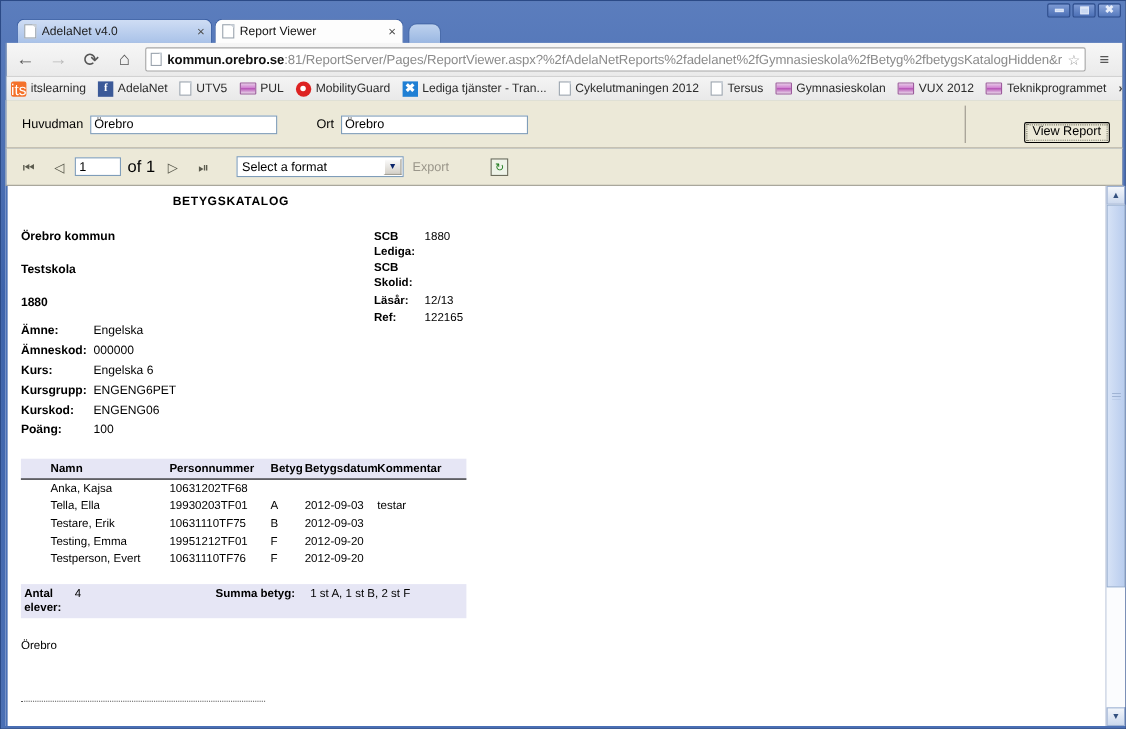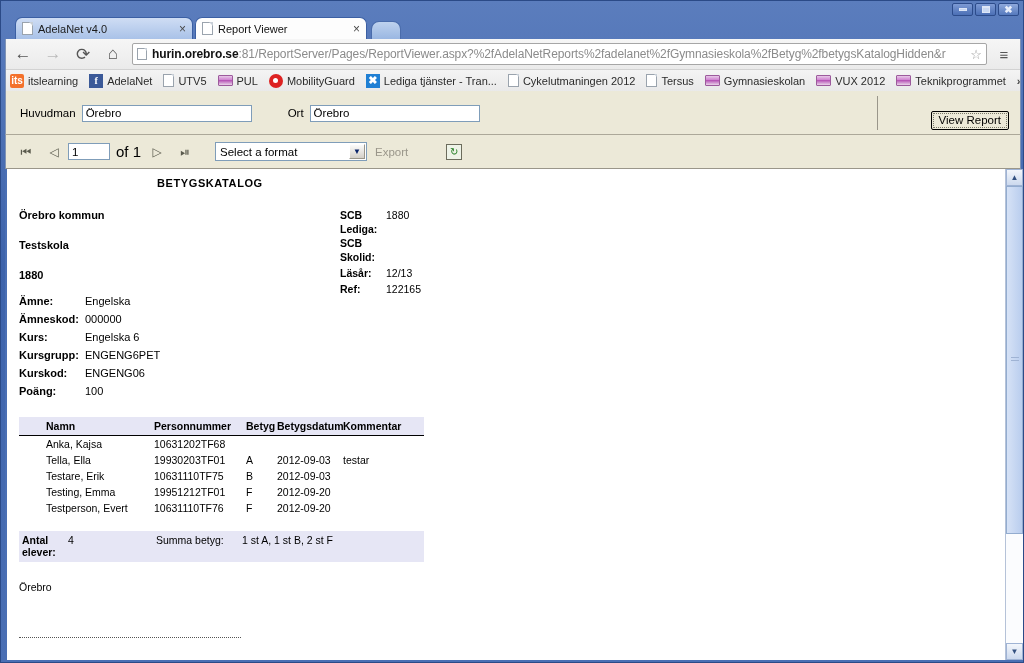--- a/index.html
+++ b/index.html
@@ -123,21 +123,21 @@
     position:absolute; left:0; top:30px; width:100%; height:22px;
     background: linear-gradient(to bottom,#f4f4f4,#e9e9e9);
     border-top: 1px solid #d2d2d2;
     display:flex; align-items:center; padding-left: 4px;
     font-size: 11px; color: #2b2b2b; overflow: hidden;
   }
   .bm { display:flex; align-items:center; margin-right: 11px; white-space:nowrap; flex:0 0 auto;}
   .bm .bmico { width: 14px; height: 14px; margin-right: 4px; flex:0 0 auto; }
   .ico-doc { background:#fff; border:1px solid #9aa3ad; width:11px !important; height:13px !important; position:relative;}
   .ico-doc:after{content:'';position:absolute;right:-1px;top:-1px;border-width:0 3px 3px 0;border-style:solid;border-color:transparent #c8cfd7 transparent transparent;}
-  .ico-its { background:#f4712b; color:#fff; font-size:10px; font-weight:bold;
+  .ico-its { background:#f4712b; color:#fff; font-size:14px; font-weight:normal;
     display:flex;align-items:center;justify-content:center; border-radius:2px;}
   .ico-fb { background:#3b5998; color:#fff; font-size:10px; font-weight:bold;
     display:flex;align-items:center;justify-content:center; font-family:"Liberation Serif",serif;}
   .ico-folderpink {
     background: linear-gradient(to bottom,#e6c7e6 0%, #cf7fd0 45%, #b756b7 50%, #ead6ea 100%);
     border:1px solid #9c5a9c; height:11px !important; width:15px !important; border-radius:1px;
   }
   .ico-mg { background:#d22; border-radius:50%; display:flex;align-items:center;justify-content:center;}
   .ico-mg i { width:5px;height:5px;background:#fff;border-radius:50%; display:block;}
   .ico-blue { background:#1f7fd4; display:flex;align-items:center;justify-content:center; color:#fff; font-size:11px; font-weight:bold;}
@@ -245,21 +245,21 @@
   .c-betyg{ width: 31px; }
   .c-datum{ width: 66px; }
   .c-komm { width: 80px; }
   #summaryrow {
     position:absolute; left: 12px; top: 362px; width: 405px;
     background:#e6e6f5; display:flex; padding: 3px 0 4px 3px;
     font-size: 10.5px;
   }
   #sum-a { width: 46px; font-weight:bold; line-height: 1.15;}
   #sum-b { width: 88px; }
-  #sum-c { width: 86px; font-weight:normal; }
+  #sum-c { width: 86px; font-weight:bold;margin-left:40px; }
   #sum-d { }
   #ortline { position:absolute; left: 12px; top: 412px; font-size: 10.5px; }
   #dotline {
     position:absolute; left: 12px; top: 468px; width: 222px;
     border-top: 1px dotted #555; height: 0;
   }
   #teacherrow {
     position:absolute; left: 12px; top: 473px; width: 300px;
     font-size: 10.5px; display:flex;
   }
@@ -326,21 +326,21 @@
   </div>
 
   <div id="chrome">
     <div id="navbar">
       <div class="navicon">←</div>
       <div class="navicon dim">→</div>
       <div class="navicon">⟳</div>
       <div class="navicon">⌂</div>
       <div id="urlbar">
         <span class="pageicon"></span>
-        <span class="urltext"><b>hurin.orebro.se</b><span>:81/ReportServer/Pages/ReportViewer.aspx?%2fAdelaNetReports%2fadelanet%2fGymnasieskola%2fBetyg%2fbetygsKatalogHidden&amp;r</span></span>
+        <span class="urltext"><b>kommun.orebro.se</b><span>:81/ReportServer/Pages/ReportViewer.aspx?%2fAdelaNetReports%2fadelanet%2fGymnasieskola%2fBetyg%2fbetygsKatalogHidden&amp;r</span></span>
         <span id="star">☆</span>
       </div>
       <div id="menubtn">≡</div>
     </div>
 
     <div id="bookmarks">
       <div class="bm">
         <span class="bmico ico-its">its</span>
         <span>itslearning</span>
       </div>

